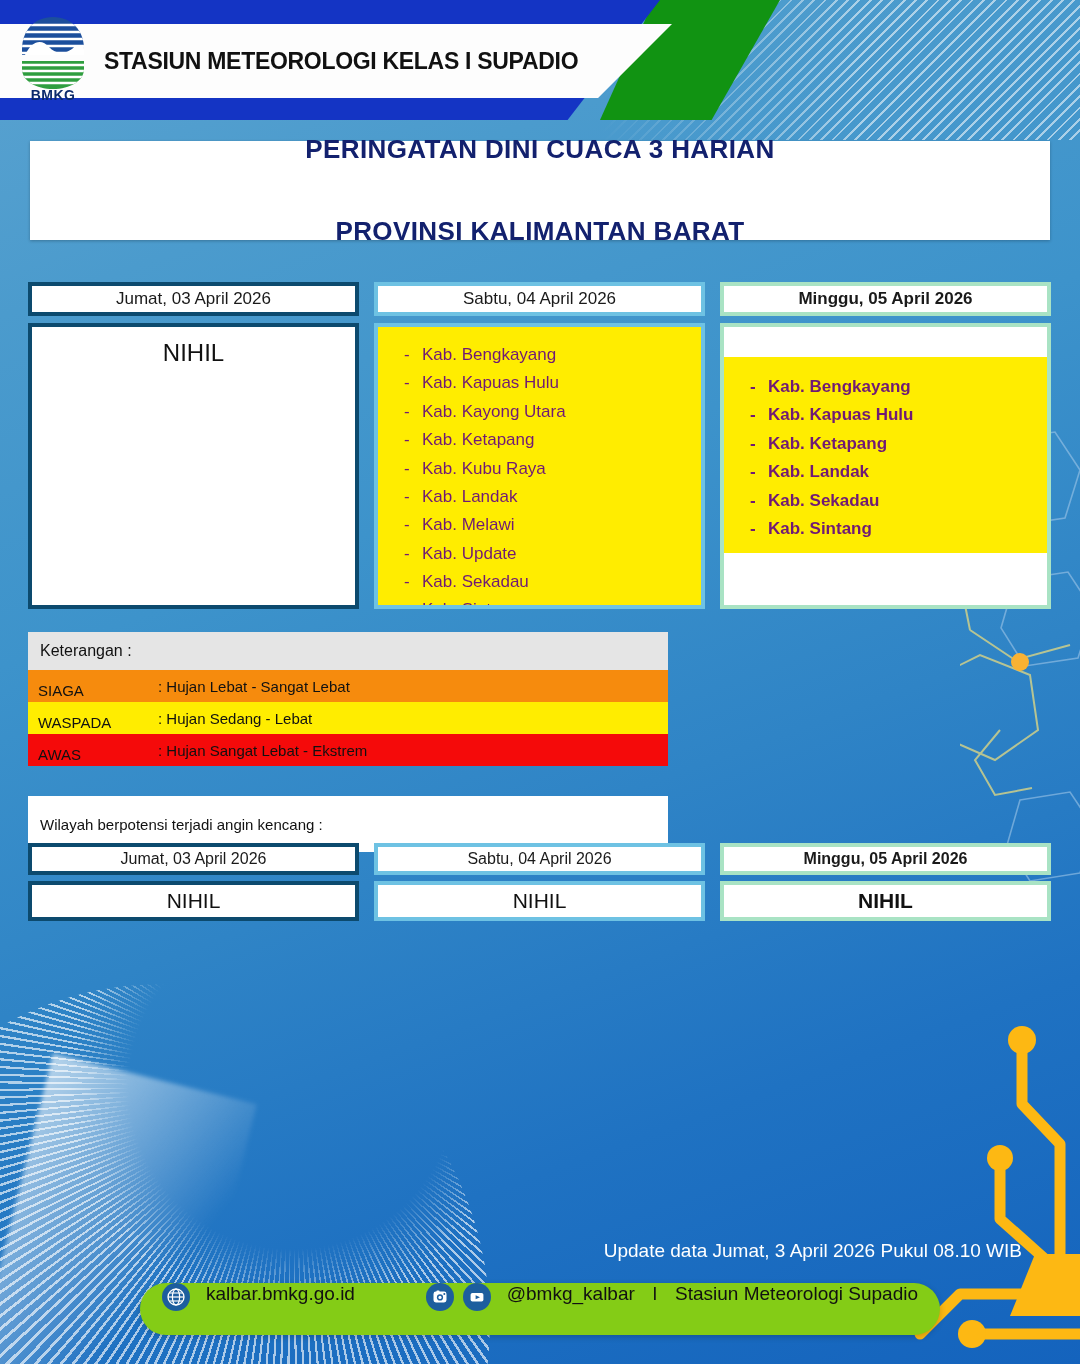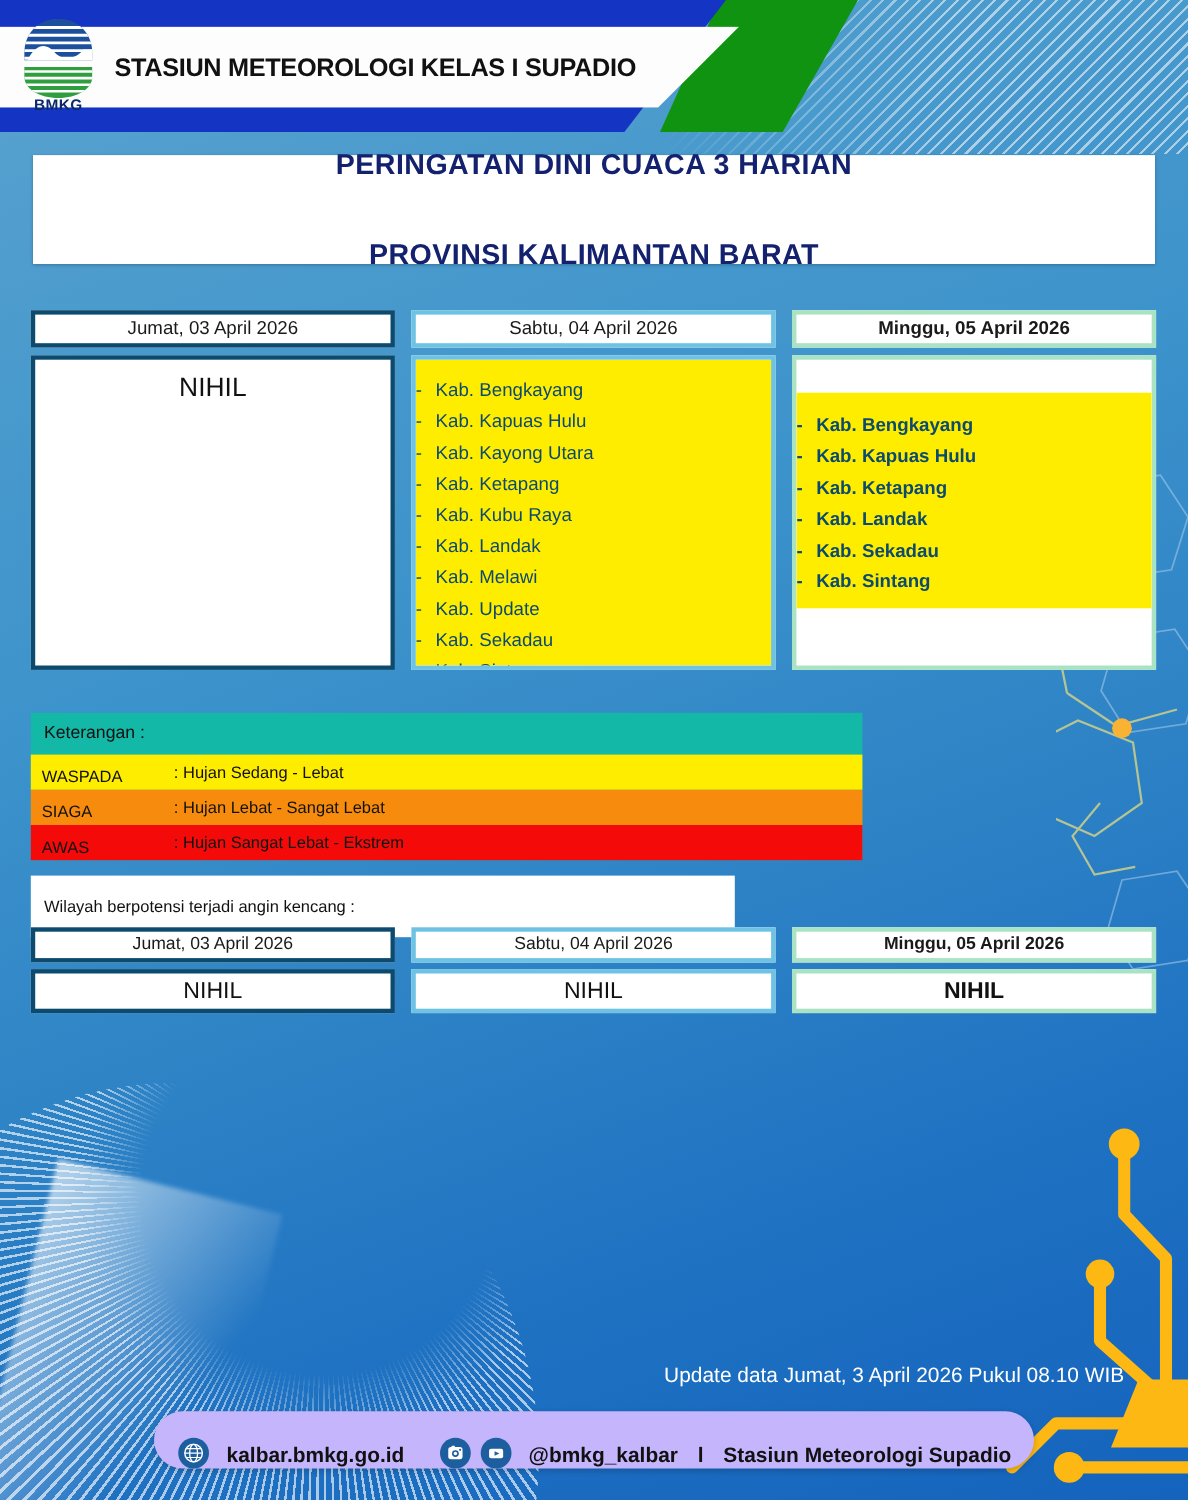--- a/index.html
+++ b/index.html
@@ -78,27 +78,27 @@
     font-size:17px;color:#1a1a1a;
   }
   .col-body{margin-top:7px;height:286px;background:#fff;position:relative;overflow:hidden;}
   .nihil{font-size:24px;color:#111;text-align:center;padding-top:12px;}
 
   .bd-red  { border:4px solid #0c4a6e; }
   .bd-blue { border:4px solid #6ec2e3; }
   .bd-green{ border:4px solid #a9e3c4;font-weight:bold; }
 
   .list{list-style:none;padding:8px 0 0 0;}
-  .list li{font-size:17px;color:#0c4a6e;line-height:1.67;white-space:nowrap;}
+  .list li{font-size:17px;color:#701a75;line-height:1.67;padding-left:26px;white-space:nowrap;}
   .list li::before{content:"-";display:inline-block;width:18px;}
   .fill-yellow{background:#ffed00;position:absolute;inset:0;padding-top:6px;}
   .band-wrap{position:absolute;left:0;right:0;top:30px;background:#ffed00;padding:8px 0 10px;}
 
   
-  .legend{position:absolute;left:28px;top:648px;width:756px;background:#14b8a6;}
+  .legend{position:absolute;left:28px;top:632px;width:640px;background:#e5e5e5;}
   .legend-title{height:38px;display:flex;align-items:center;padding-left:12px;font-size:16px;color:#111;}
   .legend-row{height:32px;display:flex;align-items:flex-end;position:relative;}
   .legend-key{width:130px;padding-left:10px;padding-bottom:3px;font-size:15px;color:#111;}
   .legend-val{padding-bottom:7px;font-size:15px;color:#111;}
   .lr-waspada{background:#ffed00;}
   .lr-siaga{background:#f68b0d;}
   .lr-awas{background:#f50a0a;}
 
   
   .wind-title{
@@ -108,24 +108,23 @@
   .wind-cols{position:absolute;left:28px;top:843px;width:1024px;display:flex;gap:15px;}
   .wind-hd{height:32px;background:#fff;display:flex;align-items:center;justify-content:center;font-size:16px;color:#1a1a1a;}
   .wind-body{margin-top:6px;height:40px;background:#fff;display:flex;align-items:center;justify-content:center;
     font-size:21px;color:#111;}
 
   
   .update{
     position:absolute;right:58px;top:1240px;font-size:19px;color:#fff;
   }
   .footbar{
-    position:absolute;left:140px;top:1283px;width:800px;height:52px;background:#c4b5fd;border-radius:26px;
-    display:flex;align-items:flex-end;padding:0 22px;gap:16px;
+    position:absolute;left:140px;top:1283px;width:800px;height:52px;background:#84cc16;border-radius:26px;
+    display:flex;align-items:flex-start;padding:0 22px;gap:16px;
     box-shadow:0 2px 6px rgba(0,0,0,.2);
-    font-weight:bold;
   }
   .ficon{width:28px;height:28px;border-radius:50%;background:#1d5e9e;flex:none;
     display:flex;align-items:center;justify-content:center;}
   .fitext{font-size:19px;color:#111;white-space:nowrap;}
   .fsep{font-size:19px;color:#111;padding:0 2px;}
   .fgroup{display:flex;align-items:center;gap:9px;}
   .spacer{width:42px;}
 </style>
 </head>
 <body>
@@ -253,28 +252,28 @@
             <li>Kab. Sintang</li>
           </ul>
       </div>
     </div>
   </div>
 </div>
 
 <div class="legend">
   <div class="legend-title">Keterangan :</div>
 
+  <div class="legend-row lr-siaga">
+    <div class="legend-key">SIAGA</div>
+    <div class="legend-val">: Hujan Lebat - Sangat Lebat</div>
+  </div>
+
   <div class="legend-row lr-waspada">
     <div class="legend-key">WASPADA</div>
     <div class="legend-val">: Hujan Sedang - Lebat</div>
-  </div>
-
-  <div class="legend-row lr-siaga">
-    <div class="legend-key">SIAGA</div>
-    <div class="legend-val">: Hujan Lebat - Sangat Lebat</div>
   </div>
 
   <div class="legend-row lr-awas">
     <div class="legend-key">AWAS</div>
     <div class="legend-val">: Hujan Sangat Lebat - Ekstrem</div>
   </div>
 </div>
 
 <div class="wind-title">Wilayah berpotensi terjadi angin kencang :</div>
 

